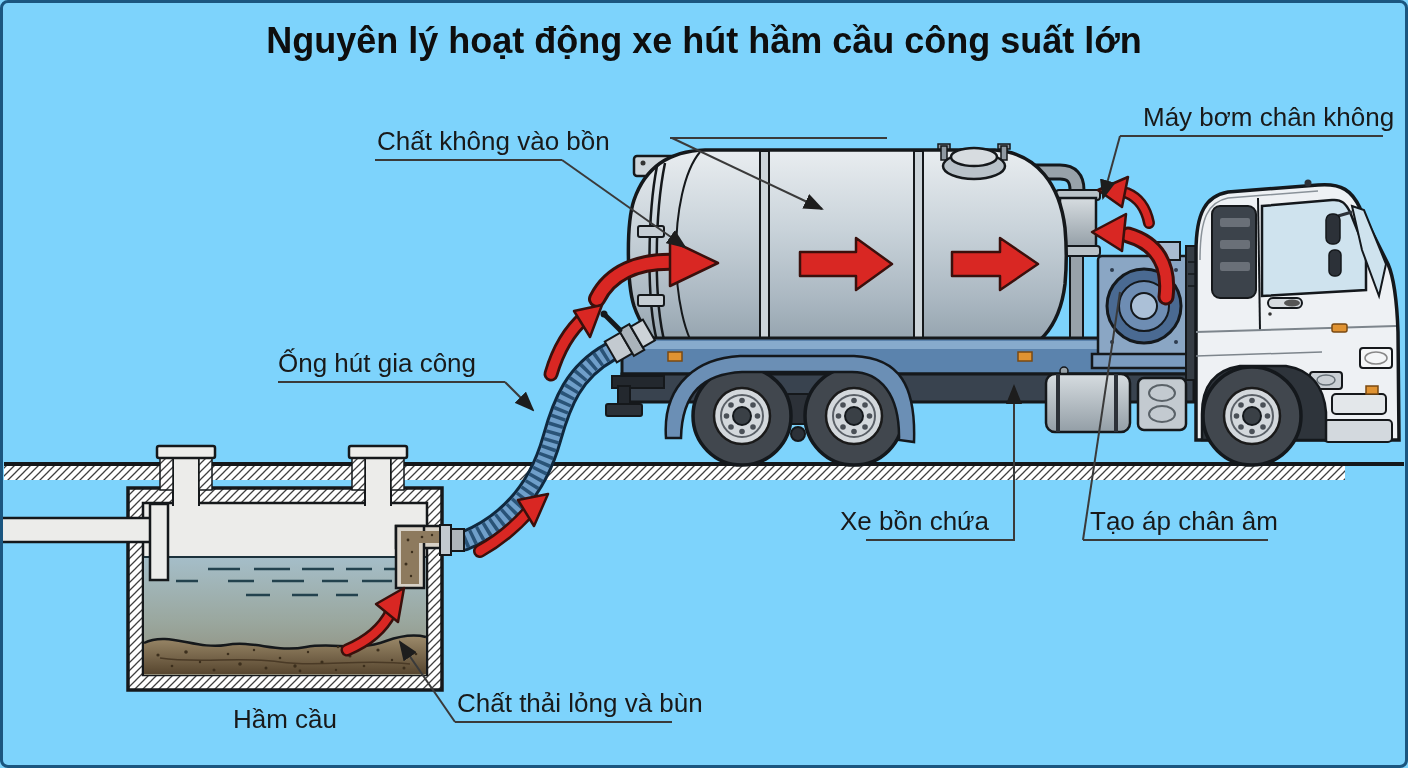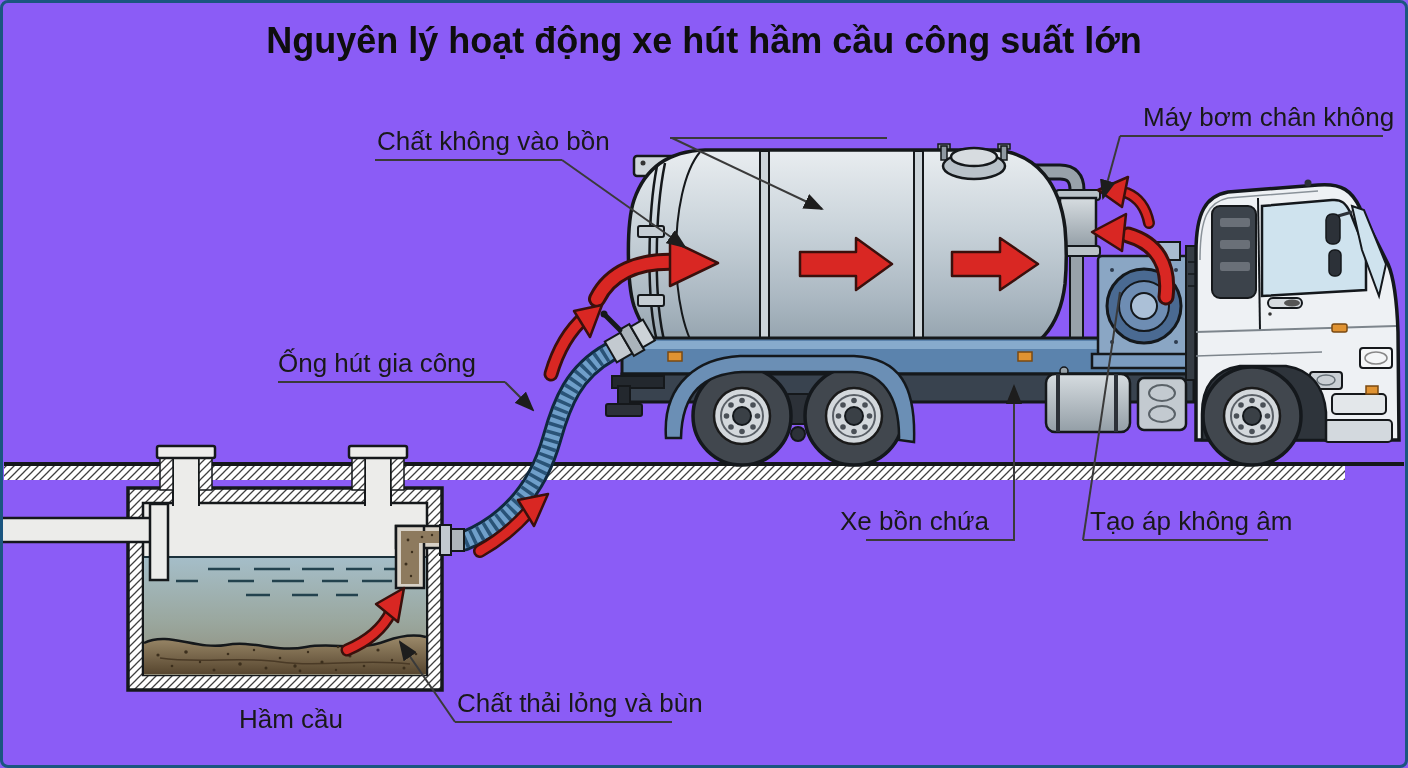--- a/index.html
+++ b/index.html
@@ -1,16 +1,16 @@
 <!DOCTYPE html>
 <html><head>
 <meta charset="utf-8">
 <style>
   html,body{margin:0;padding:0;background:#ffffff;font-family:"Liberation Sans",sans-serif;}
-  .stage{position:relative;width:1408px;height:768px;background:#8b5cf6;overflow:hidden;}
+  .stage{position:relative;width:1408px;height:768px;background:#7dd3fc;overflow:hidden;}
   .frame{position:absolute;inset:0;border:3px solid #1b5680;border-radius:8px;pointer-events:none;z-index:50;}
   svg.art{position:absolute;left:0;top:0;z-index:1;}
   .title{position:absolute;top:20px;left:0;width:100%;text-align:center;font-size:36px;font-weight:bold;color:#0e0e0e;z-index:10;}
   .lbl{position:absolute;font-size:26px;color:#191919;white-space:nowrap;line-height:1.1;z-index:10;}
 </style>
 </head>
 <body>
 
 <div class="stage">
 
@@ -350,18 +350,18 @@
     <line x1="455" y1="722" x2="400" y2="642" marker-end="url(#ah)"></line>
   </g>
 </svg>
 
 <div class="title">Nguyên lý hoạt động xe hút hầm cầu công suất lớn</div>
 
 <div class="lbl" style="left:377px;top:127px">Chất không vào bồn</div>
 <div class="lbl" style="left:1143px;top:103px">Máy bơm chân không</div>
 <div class="lbl" style="left:278px;top:349px">Ống hút gia công</div>
 <div class="lbl" style="left:840px;top:507px">Xe bồn chứa</div>
-<div class="lbl" style="left:1090px;top:507px">Tạo áp không âm</div>
-<div class="lbl" style="left:239px;top:705px">Hầm cầu</div>
+<div class="lbl" style="left:1090px;top:507px">Tạo áp chân âm</div>
+<div class="lbl" style="left:233px;top:705px">Hầm cầu</div>
 <div class="lbl" style="left:457px;top:689px">Chất thải lỏng và bùn</div>
 
 <div class="frame"></div>
 </div>
 
 </body></html>

